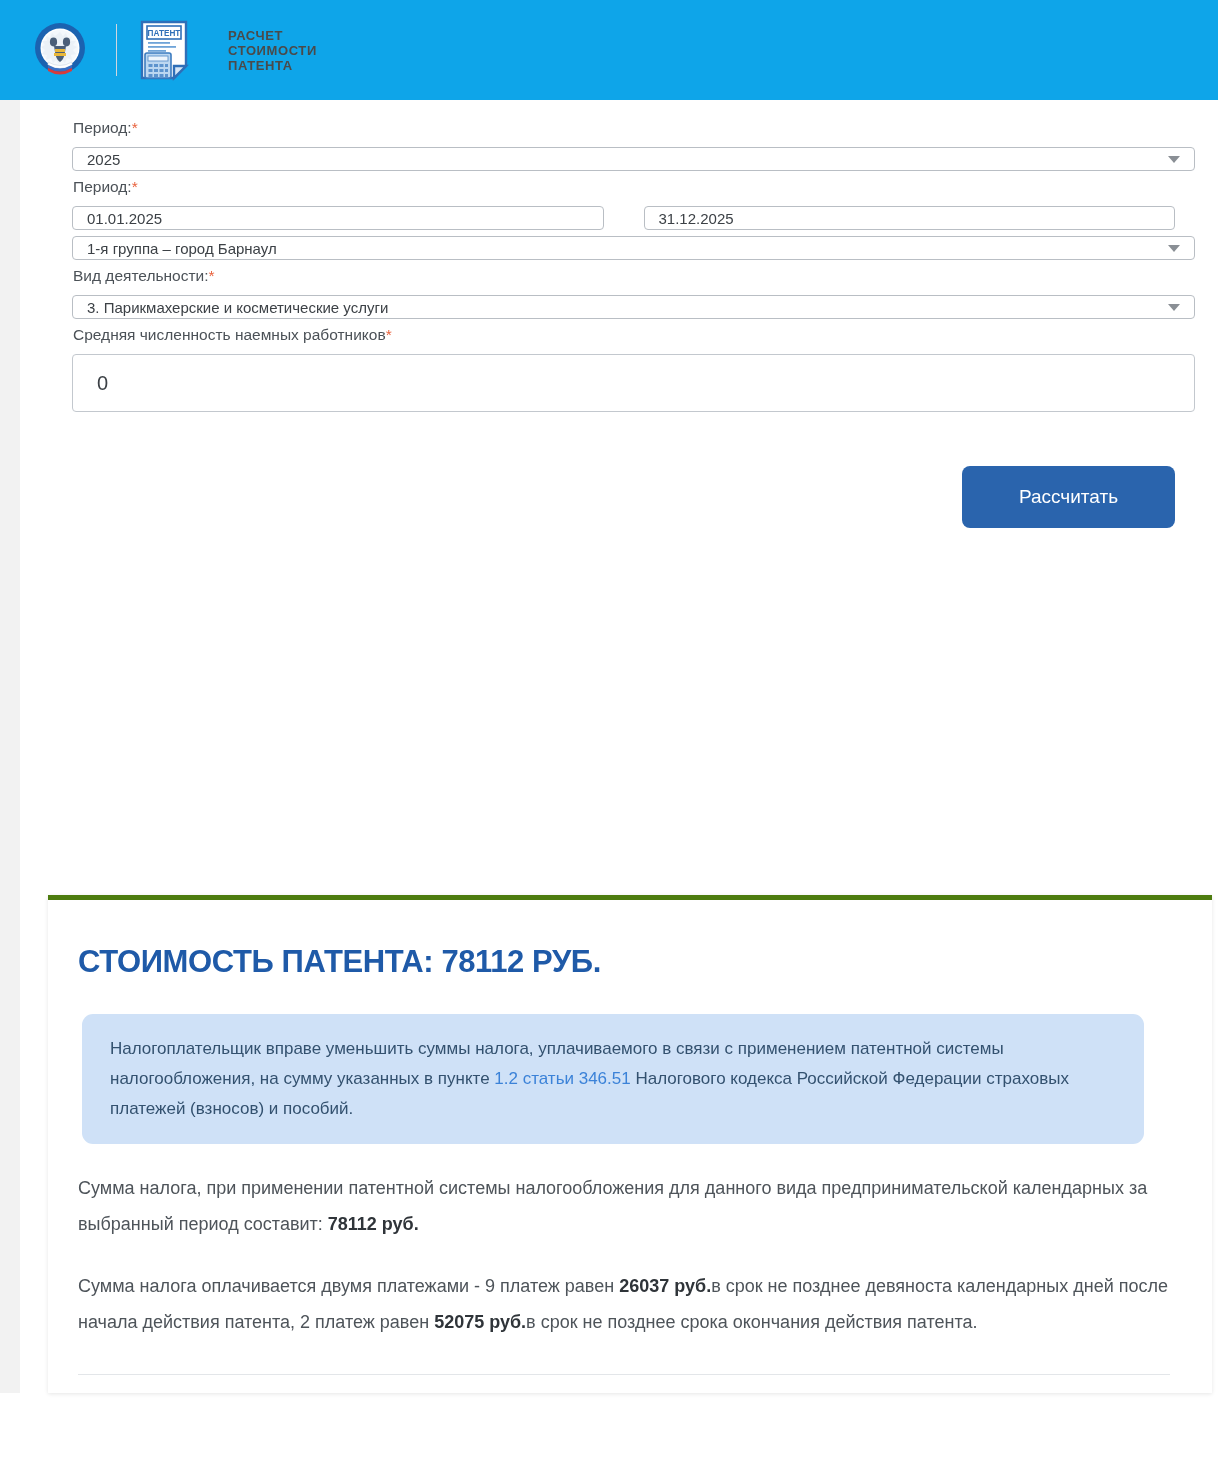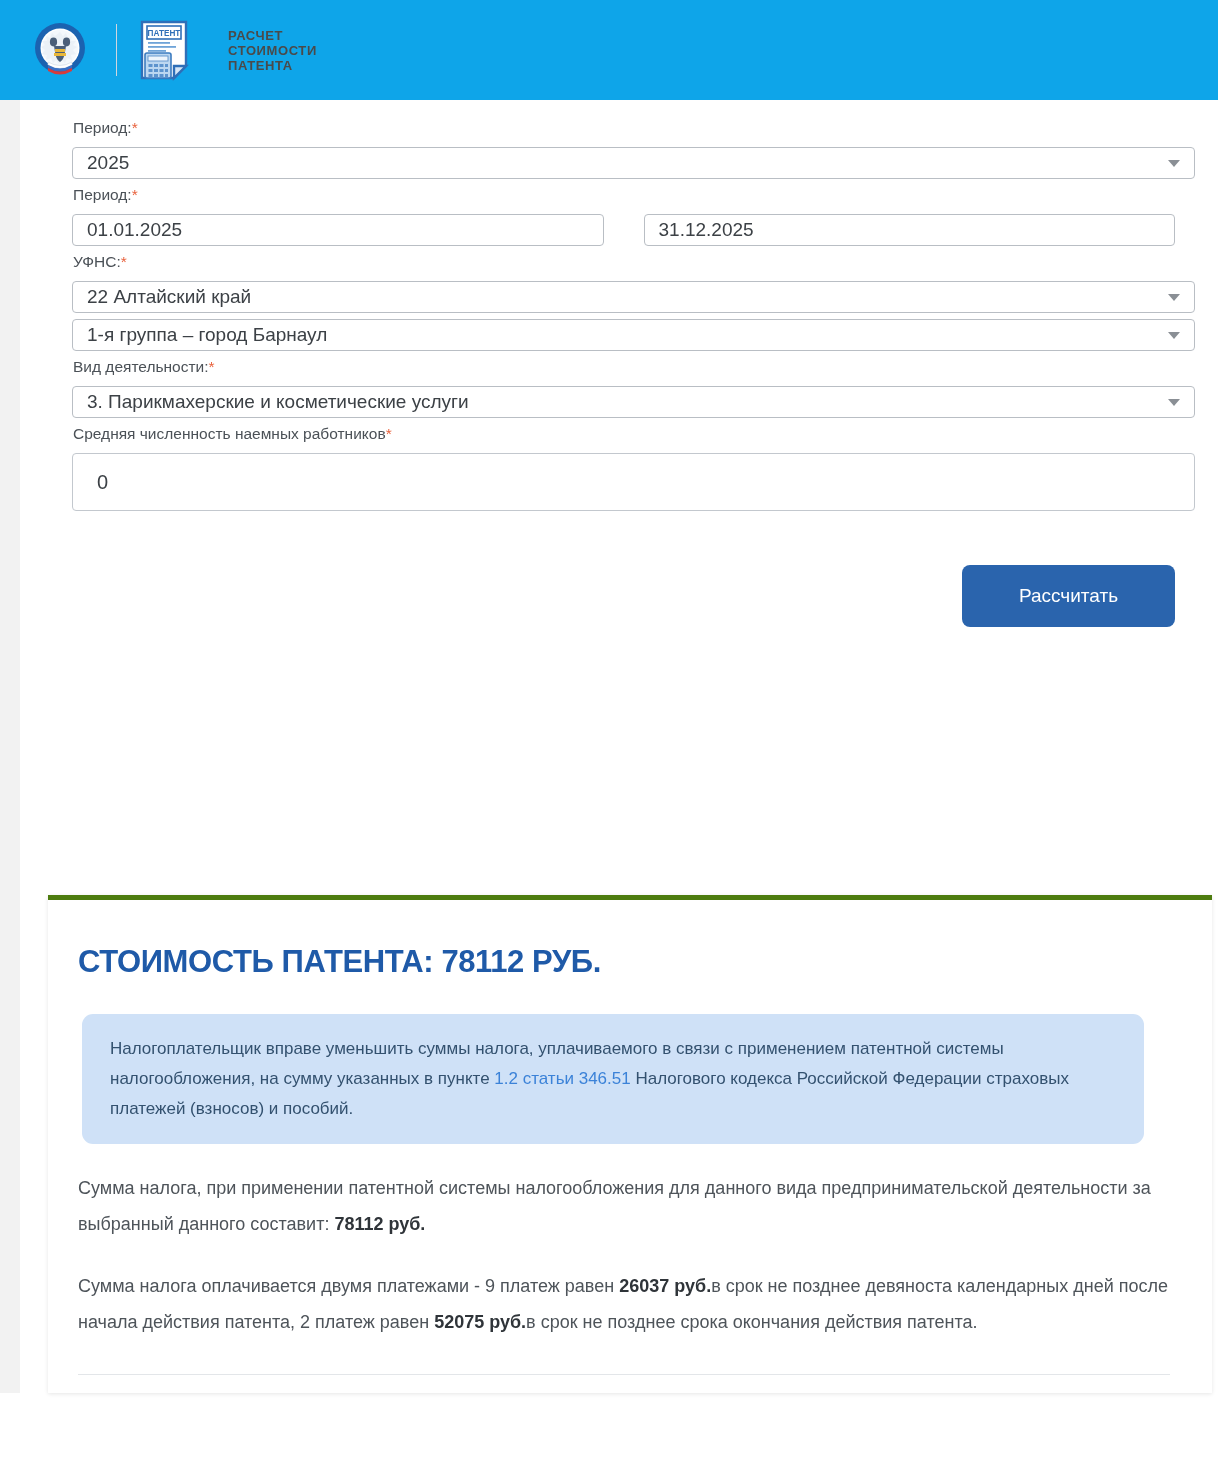--- a/index.html
+++ b/index.html
@@ -86,25 +86,25 @@
     font-size: 15.5px;
     color: #4b5157;
     margin: 0 0 9px 1px;
     line-height: 20px;
   }
   .req { color: #e8613c; }
 
   .control {
     box-sizing: border-box;
     width: 1123px;
-    height: 32px;
+    height: 24px;
     border: 1px solid #b9bec4;
     border-radius: 4px;
     background: #ffffff;
-    font-size: 19px;
+    font-size: 15px;
     color: #3c4146;
     padding: 0 14px;
     display: flex;
     align-items: center;
     font-family: "Liberation Sans", "DejaVu Sans", sans-serif;
     position: relative;
   }
   .control.select { padding-right: 40px; }
   .control .value {
     white-space: nowrap;
@@ -299,29 +299,20 @@
       <div class="date-row">
         <div class="control date">
           <span class="value">01.01.2025</span>
         </div>
         <div class="control date">
           <span class="value">31.12.2025</span>
         </div>
       </div>
     </div>
 
-    <div class="field-block">
-      <div class="field-label">
-        <span>УФНС:</span><span class="req">*</span>
-      </div>
-      <div class="control select">
-        <span class="value">22 Алтайский край</span>
-        <span class="caret"></span>
-      </div>
-    </div>
 
     <div class="field-block">
       <div class="control select">
         <span class="value">1-я группа – город Барнаул</span>
         <span class="caret"></span>
       </div>
     </div>
 
     <div class="field-block">
       <div class="field-label">
@@ -351,21 +342,21 @@
   <div class="result-outer">
     <div class="result-card">
 
       <div class="result-title">СТОИМОСТЬ ПАТЕНТА: 78112 РУБ.</div>
 
       <div class="notice">
         <span>Налогоплательщик вправе уменьшить суммы налога, уплачиваемого в связи с применением патентной системы налогообложения, на сумму указанных в пункте </span><a href="#">1.2 статьи 346.51</a><span> Налогового кодекса Российской Федерации страховых платежей (взносов) и пособий.</span>
       </div>
 
       <p class="body-text">
-        <span>Сумма налога, при применении патентной системы налогообложения для данного вида предпринимательской деятельности за выбранный данного составит: </span><b>78112 руб.</b>
+        <span>Сумма налога, при применении патентной системы налогообложения для данного вида предпринимательской календарных за выбранный период составит: </span><b>78112 руб.</b>
       </p>
 
       <p class="body-text">
         <span>Сумма налога оплачивается двумя платежами - 9 платеж равен </span><b>26037 руб.</b><span>в срок не позднее девяноста календарных дней после начала действия патента, 2 платеж равен </span><b>52075 руб.</b><span>в срок не позднее срока окончания действия патента.</span>
       </p>
 
       <hr class="divider">
       <div class="page-bottom-gap"></div>
 
     </div>

